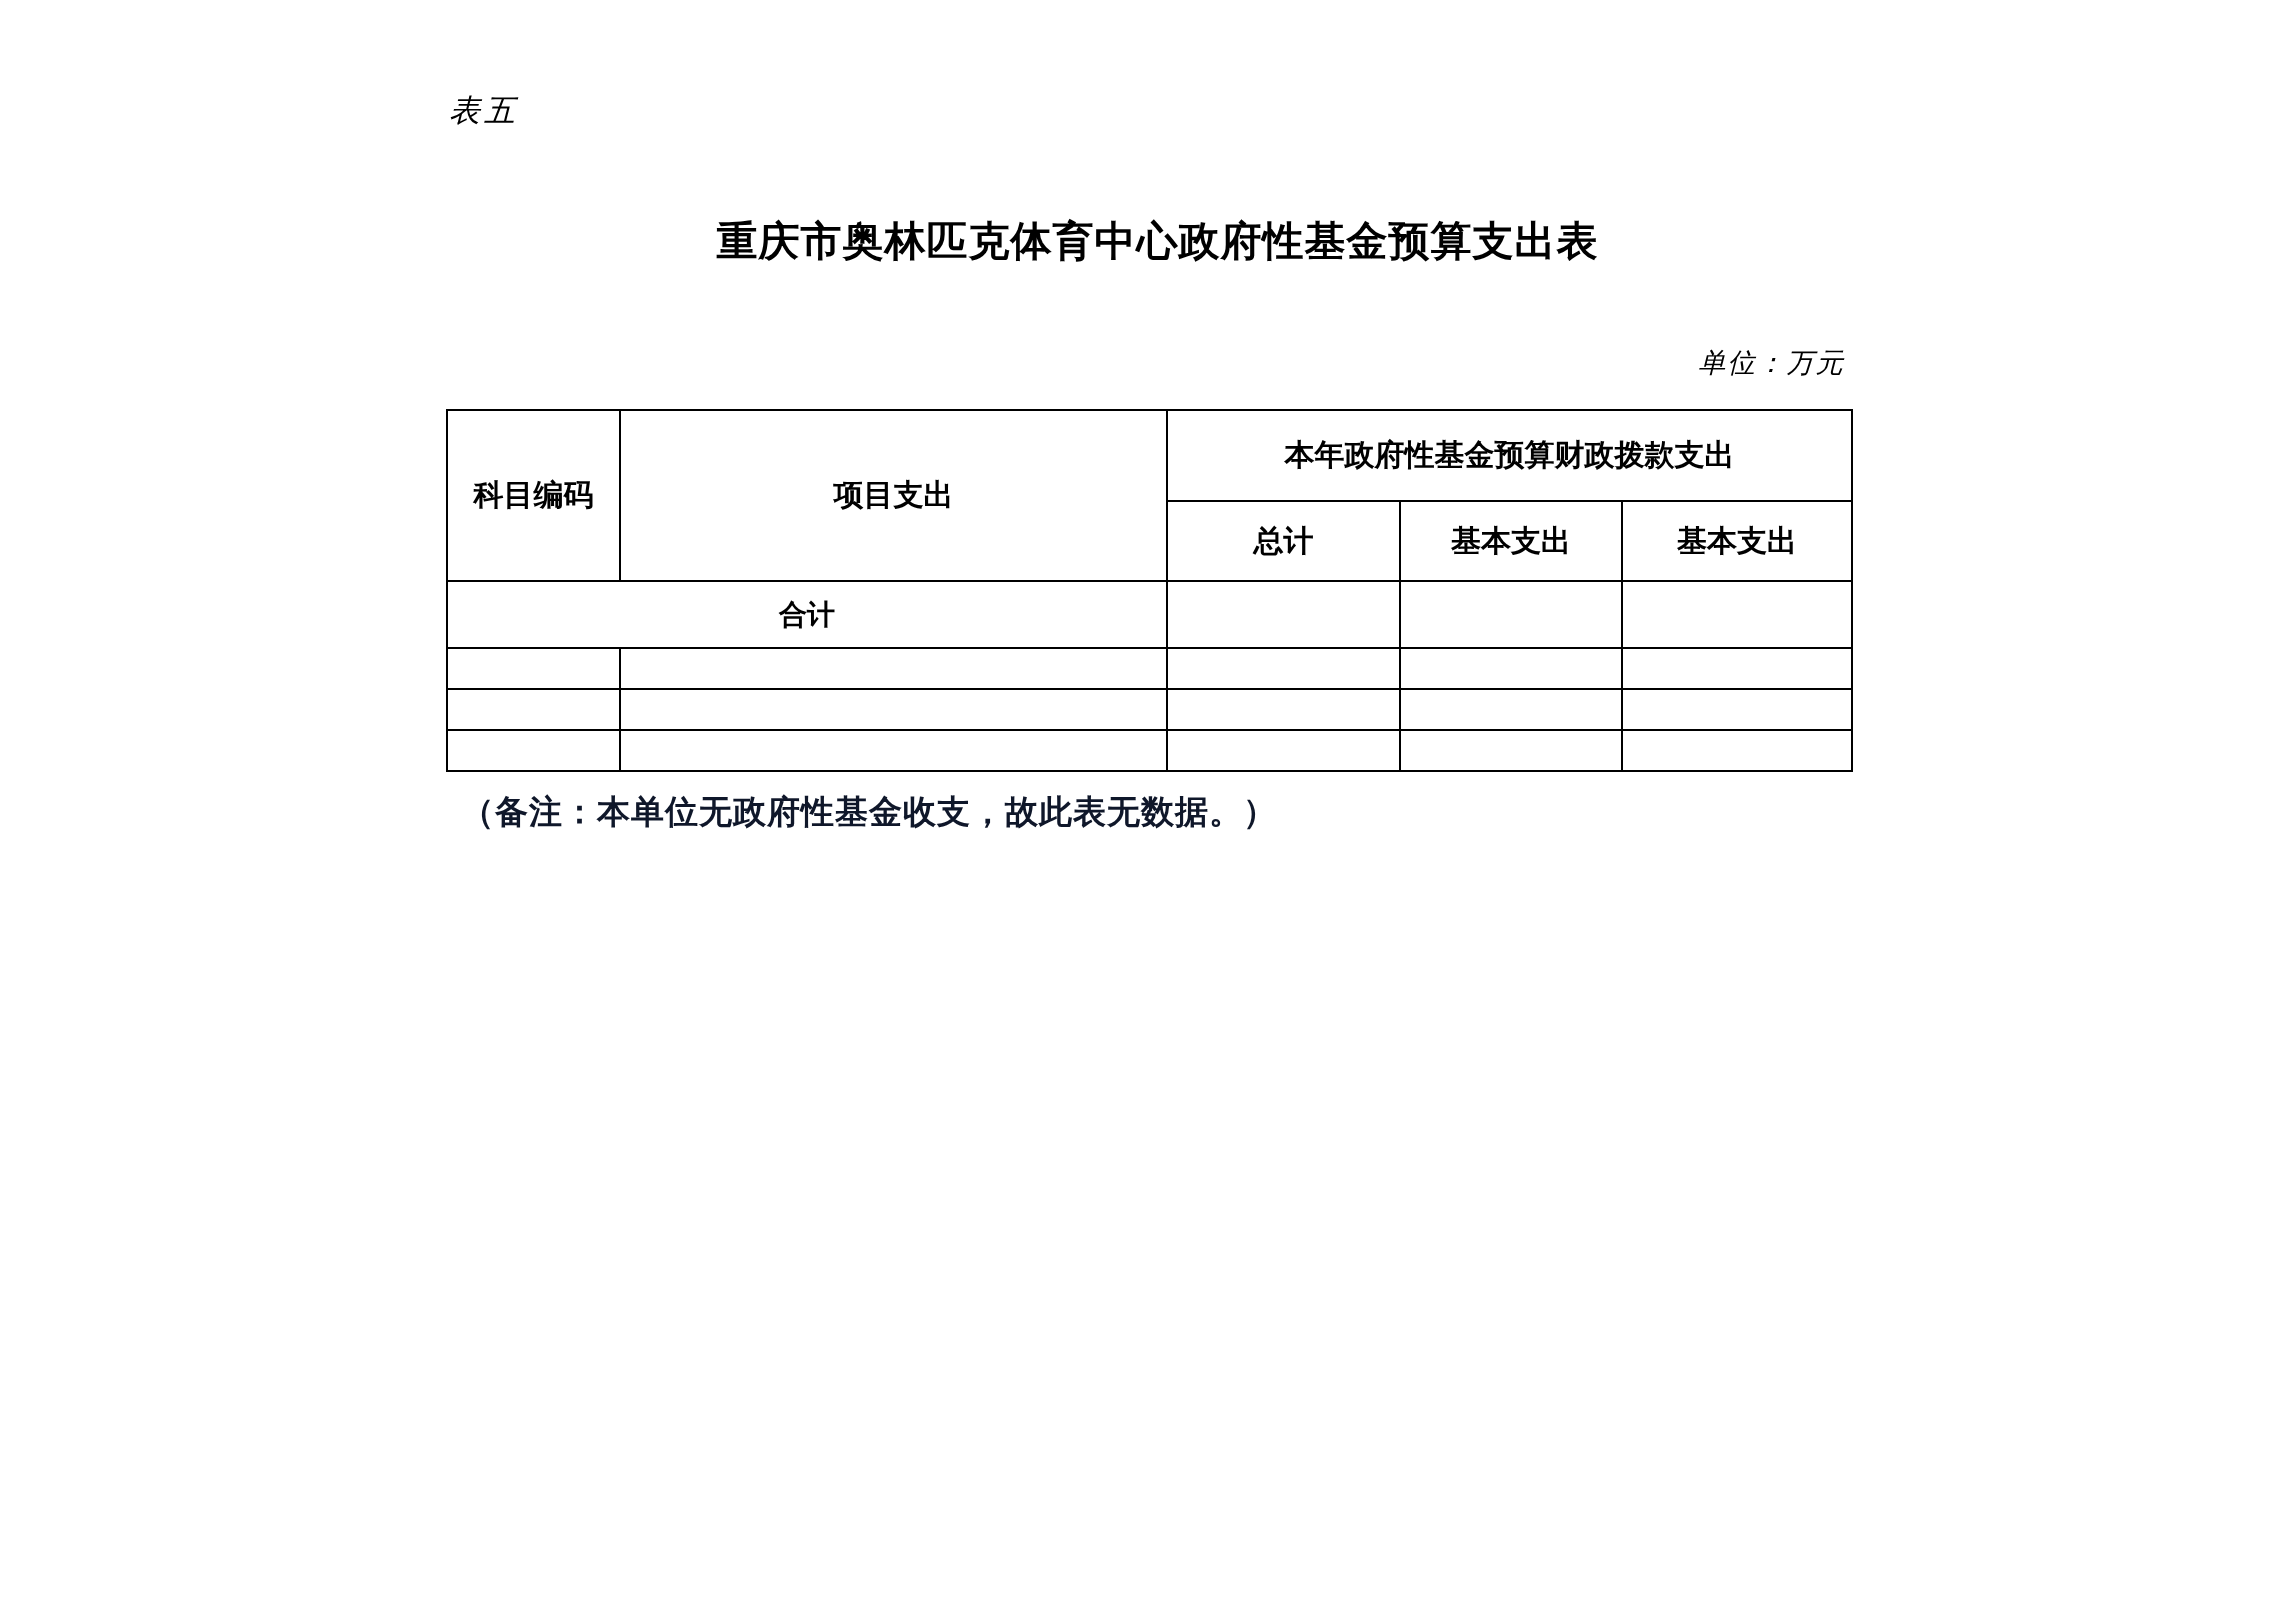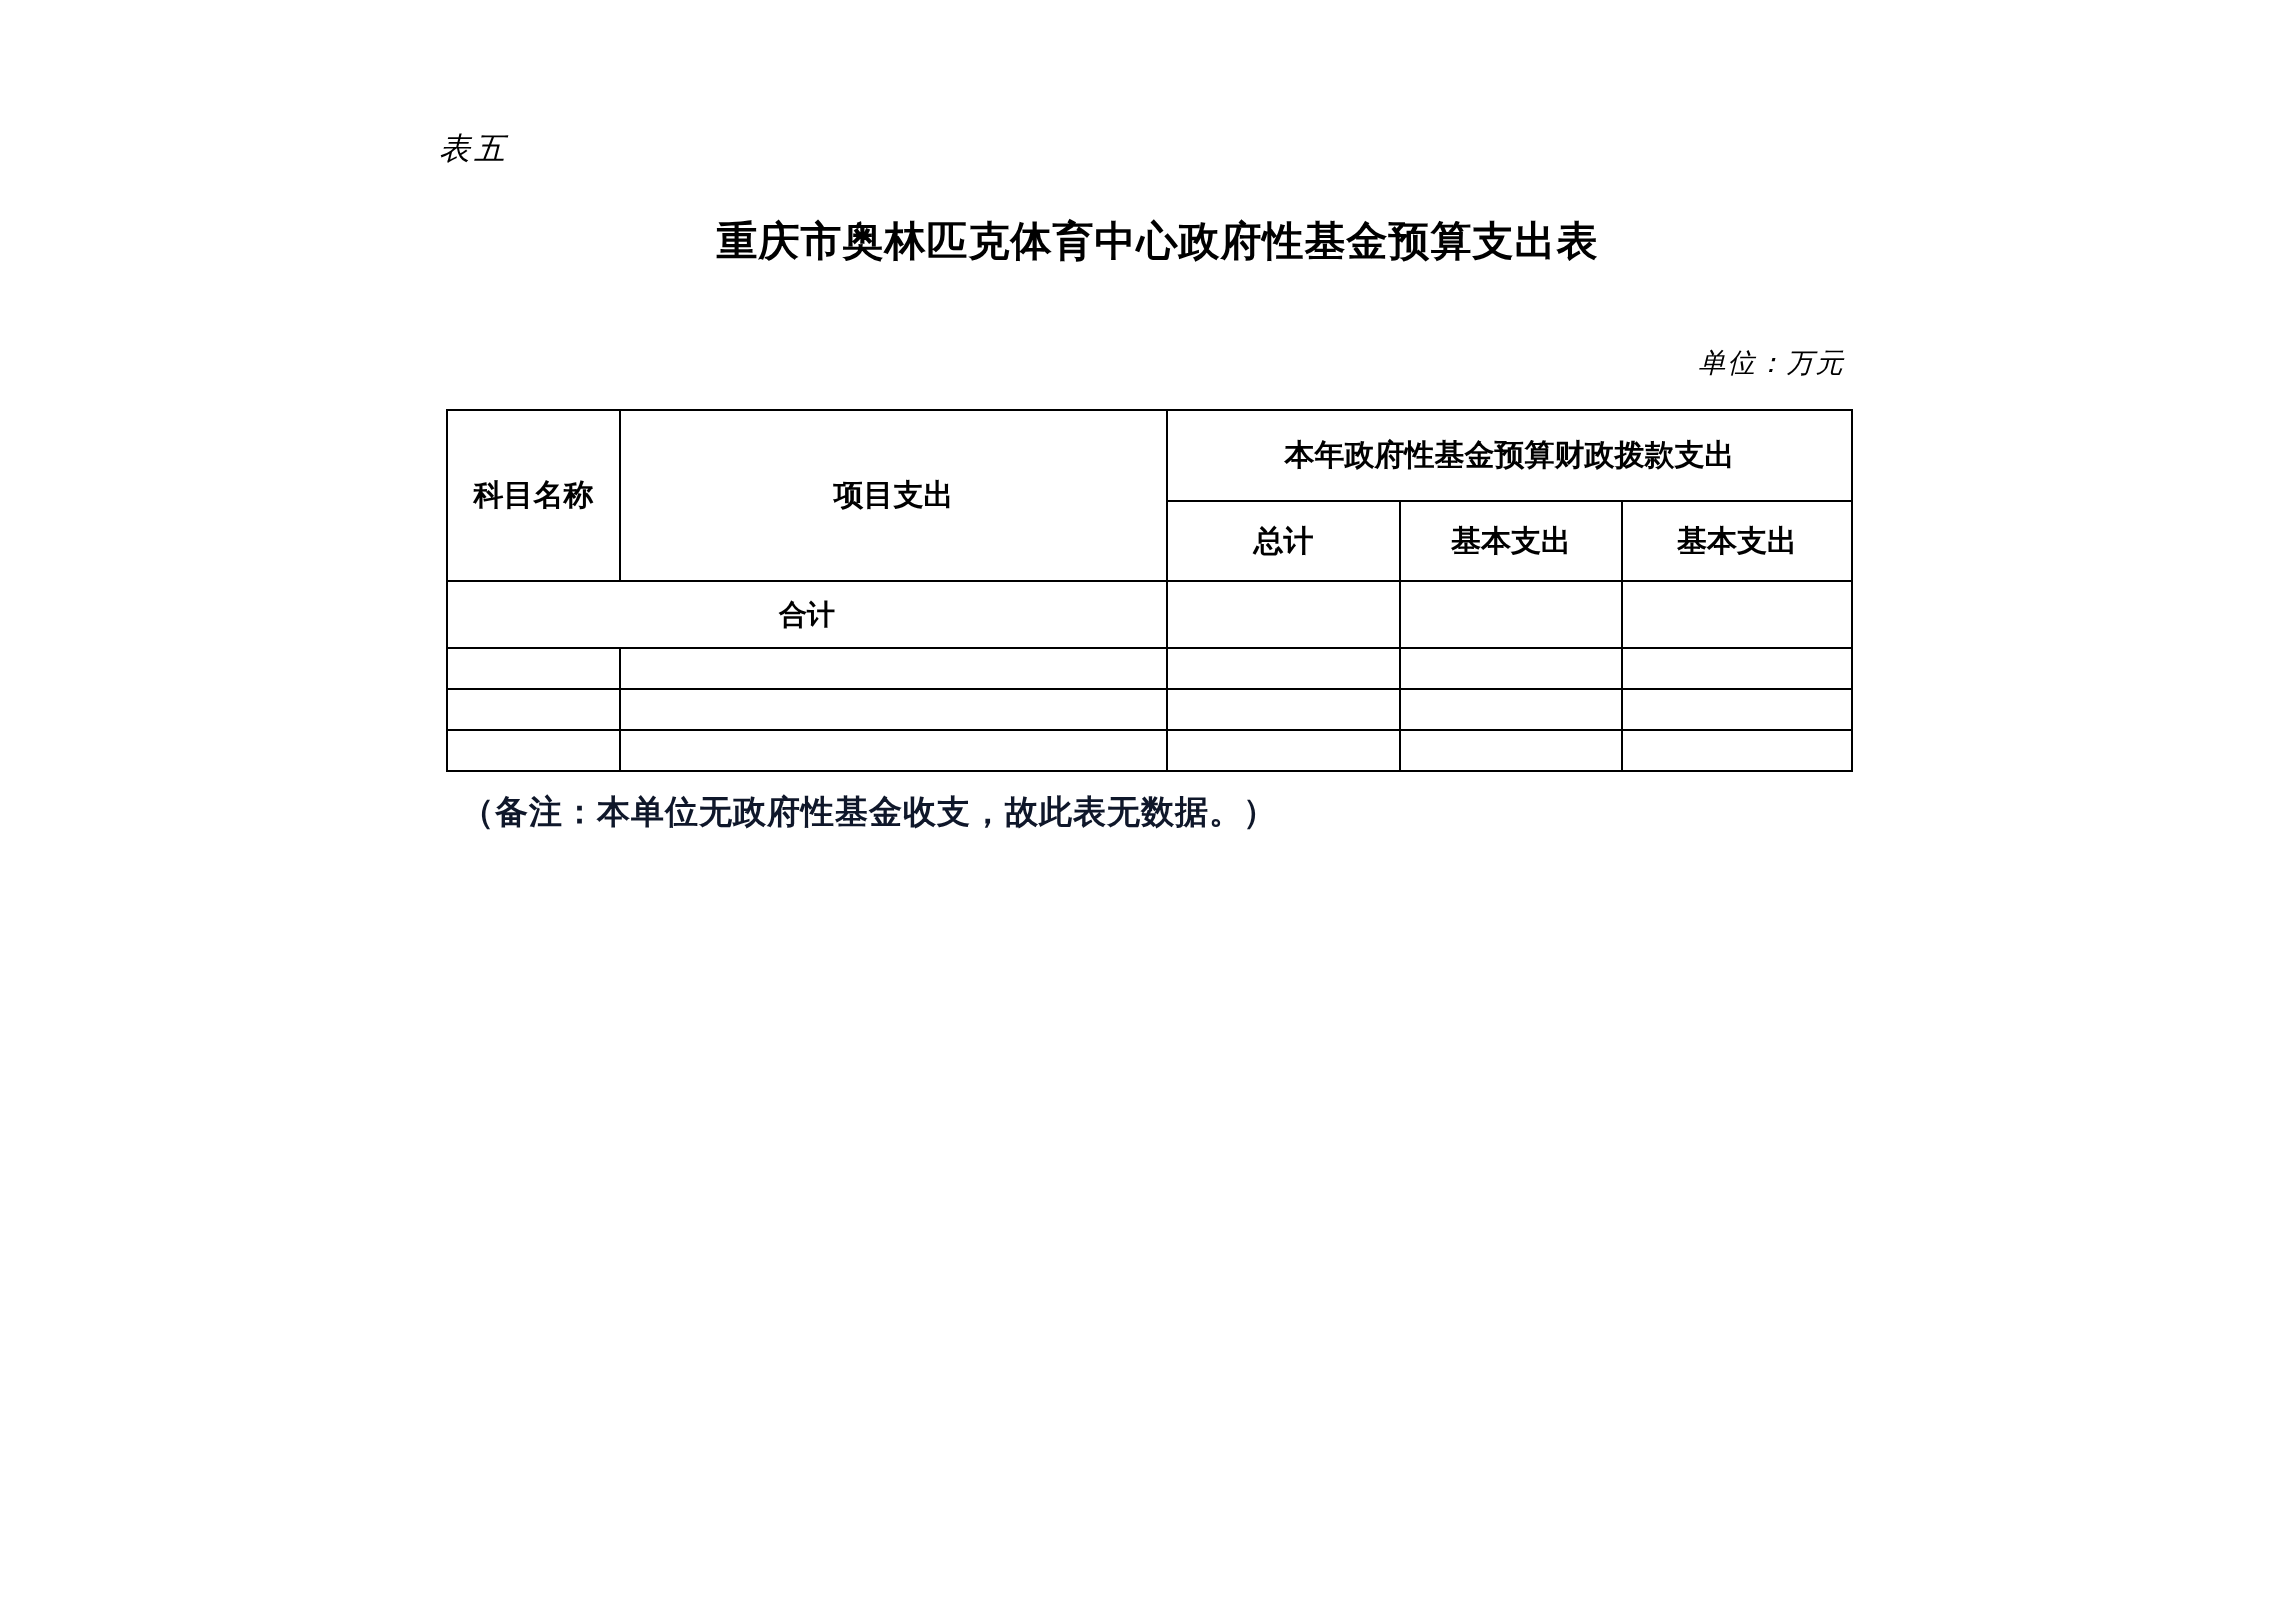--- a/index.html
+++ b/index.html
@@ -10,28 +10,27 @@
   body {
     width: 2292px;
     height: 1620px;
     position: relative;
     overflow: hidden;
     font-family: "Liberation Sans", sans-serif;
     color: #000;
   }
   .doc-tag {
     position: absolute;
-    left: 439px;
+    left: 449px;
     top: 90px;
     font-family: "Liberation Serif", serif;
     font-style: italic;
     font-size: 31px;
     letter-spacing: 3.9px;
     color: #000;
-    margin-top: 38px;
   }
   .page-title {
     position: absolute;
     left: 446px;
     top: 206px;
     width: 1407px;
     margin: 8px;
     text-align: center;
     font-family: "Liberation Serif", serif;
     font-weight: bold;
@@ -101,21 +100,21 @@
 <table class="budget">
   <colgroup>
     <col style="width:173px">
     <col style="width:547px">
     <col style="width:233px">
     <col style="width:222px">
     <col style="width:230px">
   </colgroup>
   <tbody>
     <tr class="header-top">
-      <th rowspan="2">科目名称</th>
+      <th rowspan="2">科目编码</th>
       <th rowspan="2">项目支出</th>
       <th colspan="3">本年政府性基金预算财政拨款支出</th>
     </tr>
     <tr class="header-sub">
       <th>总计</th>
       <th>基本支出</th>
       <th>基本支出</th>
     </tr>
     <tr class="total-row">
       <td colspan="2">合计</td>

